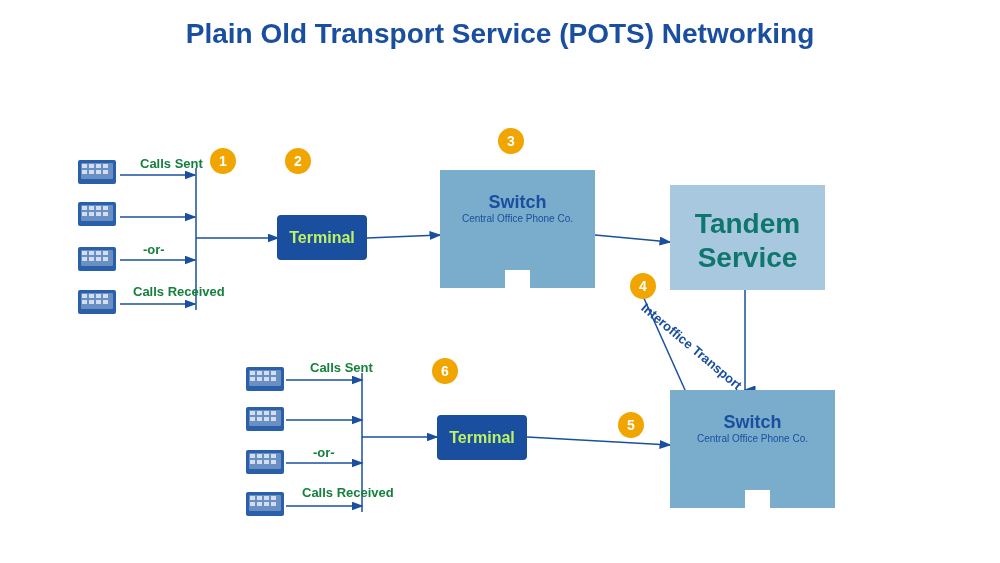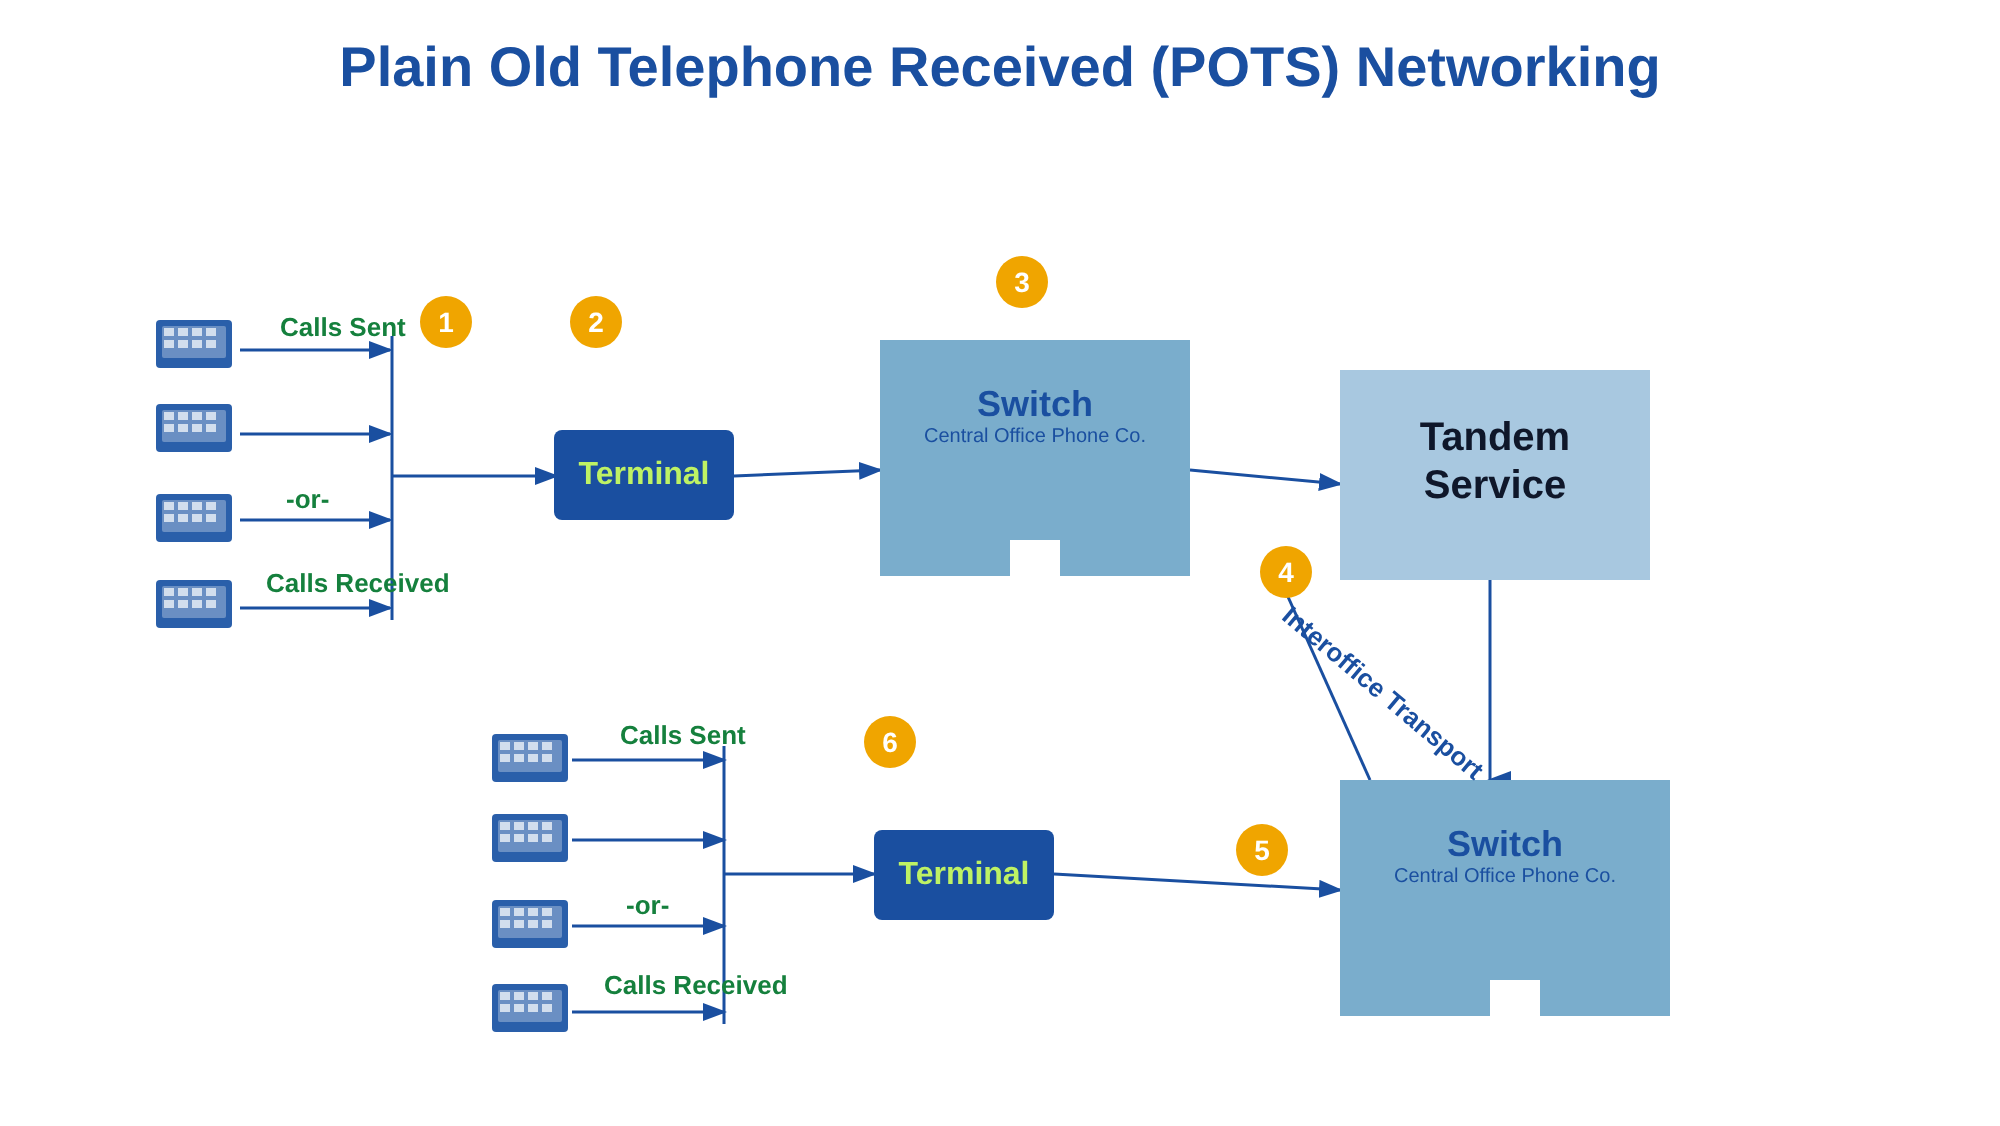--- a/index.html
+++ b/index.html
@@ -72,21 +72,21 @@
       top: 0; left: 0;
       width: 1000px;
       height: 490px;
       pointer-events: none;
     }
   </style>
 </head>
 <body>
 
 <div class="page">
-  <div class="title">Plain Old Telephone Received (POTS) Networking</div>
+  <div class="title">Plain Old Transport Service (POTS) Networking</div>
 
   <div class="diagram-area">
 
     <svg class="arrows-svg">
 
       <line x1="120" y1="115" x2="195" y2="115" stroke="#1a4fa0" stroke-width="1.5" marker-end="url(#arrowhead-right)"></line>
       <line x1="120" y1="157" x2="195" y2="157" stroke="#1a4fa0" stroke-width="1.5" marker-end="url(#arrowhead-right)"></line>
       <line x1="120" y1="200" x2="195" y2="200" stroke="#1a4fa0" stroke-width="1.5" marker-end="url(#arrowhead-right)"></line>
       <line x1="120" y1="244" x2="195" y2="244" stroke="#1a4fa0" stroke-width="1.5" marker-end="url(#arrowhead-right)"></line>
 
@@ -269,21 +269,21 @@
         <div style="font-size:18px;font-weight:bold;color:#1a4fa0;">Switch</div>
         <div style="font-size:10px;color:#1a4fa0;">Central Office Phone Co.</div>
       </div>
     </div>
 
     <div style="position:absolute;left:670px;top:125px;width:155px;height:105px;">
       <svg width="155" height="105" viewBox="0 0 155 105">
         <path d="M0,0 L155,0 L155,105 L0,105 Z" fill="#a8c8e0"></path>
       </svg>
       <div style="position:absolute;top:22px;left:0;width:155px;text-align:center;">
-        <div style="font-size:20px;font-weight:bold;color:#0f172a;line-height:1.2;">
+        <div style="font-size:28px;font-weight:bold;color:#0f766e;line-height:1.2;">
           <span>Tandem</span><br>
           <span>Service</span>
         </div>
       </div>
     </div>
 
     <div class="label-text" style="left:140px;top:96px;">
       <span>Calls
 Sent</span>
     </div>

